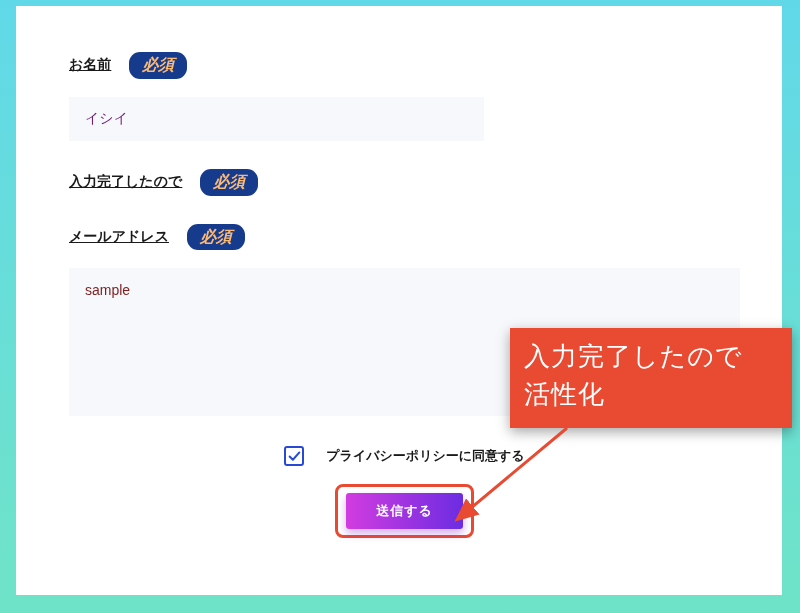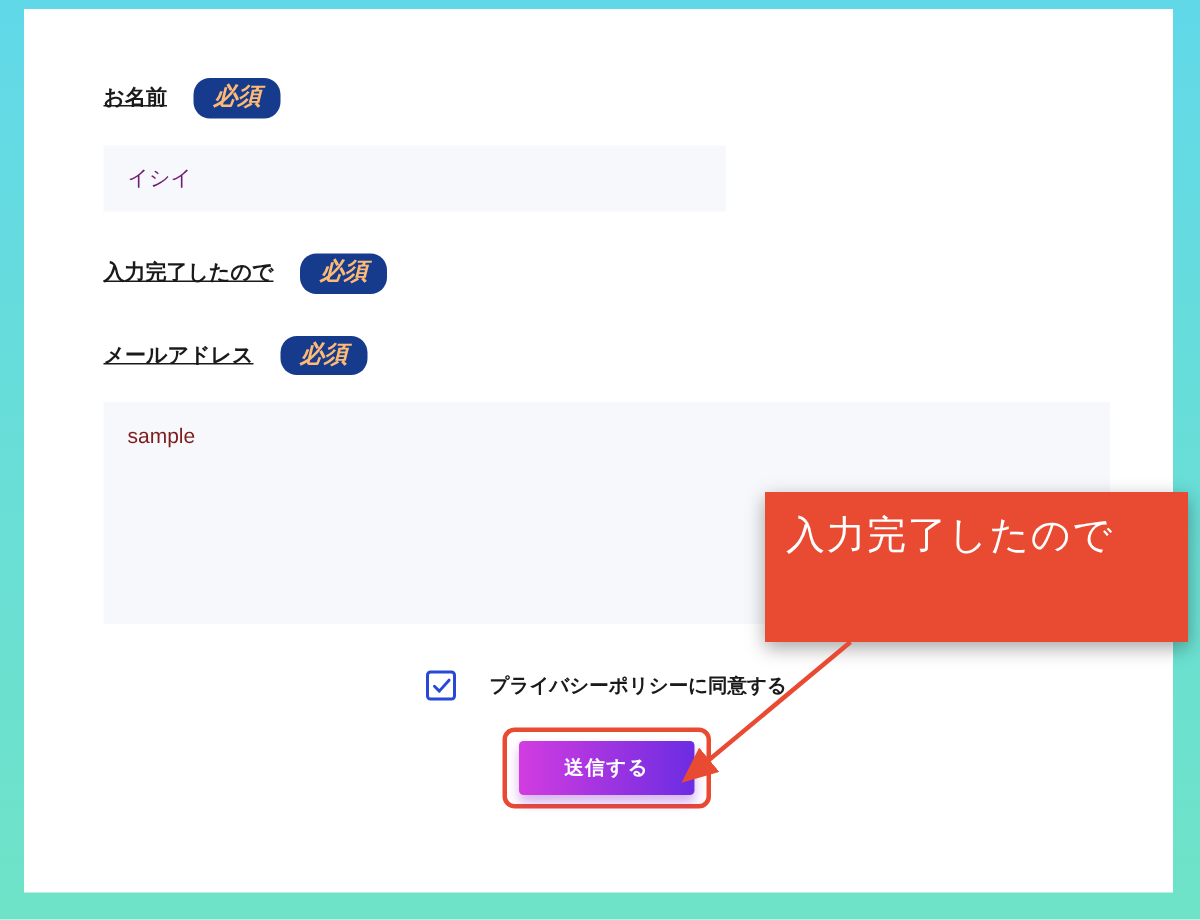--- a/index.html
+++ b/index.html
@@ -170,20 +170,21 @@
   <div class="submit-wrap">
     <div class="submit-highlight">
       <button class="submit-btn">送信する</button>
     </div>
   </div>
 
 </div>
 
 <div class="callout">
   <div>入力完了したので</div>
+  <div>活性化</div>
 </div>
 
 <svg class="arrow-svg" viewBox="0 0 140 110">
   <defs>
     <marker id="arrowhead" markerWidth="8" markerHeight="7" refX="6" refY="3.5" orient="auto">
       <polygon points="0 0, 8 3.5, 0 7" fill="#e84a32"></polygon>
     </marker>
   </defs>
   <line x1="122" y1="8" x2="14" y2="98" stroke="#e84a32" stroke-width="3" marker-end="url(#arrowhead)"></line>
 </svg>

